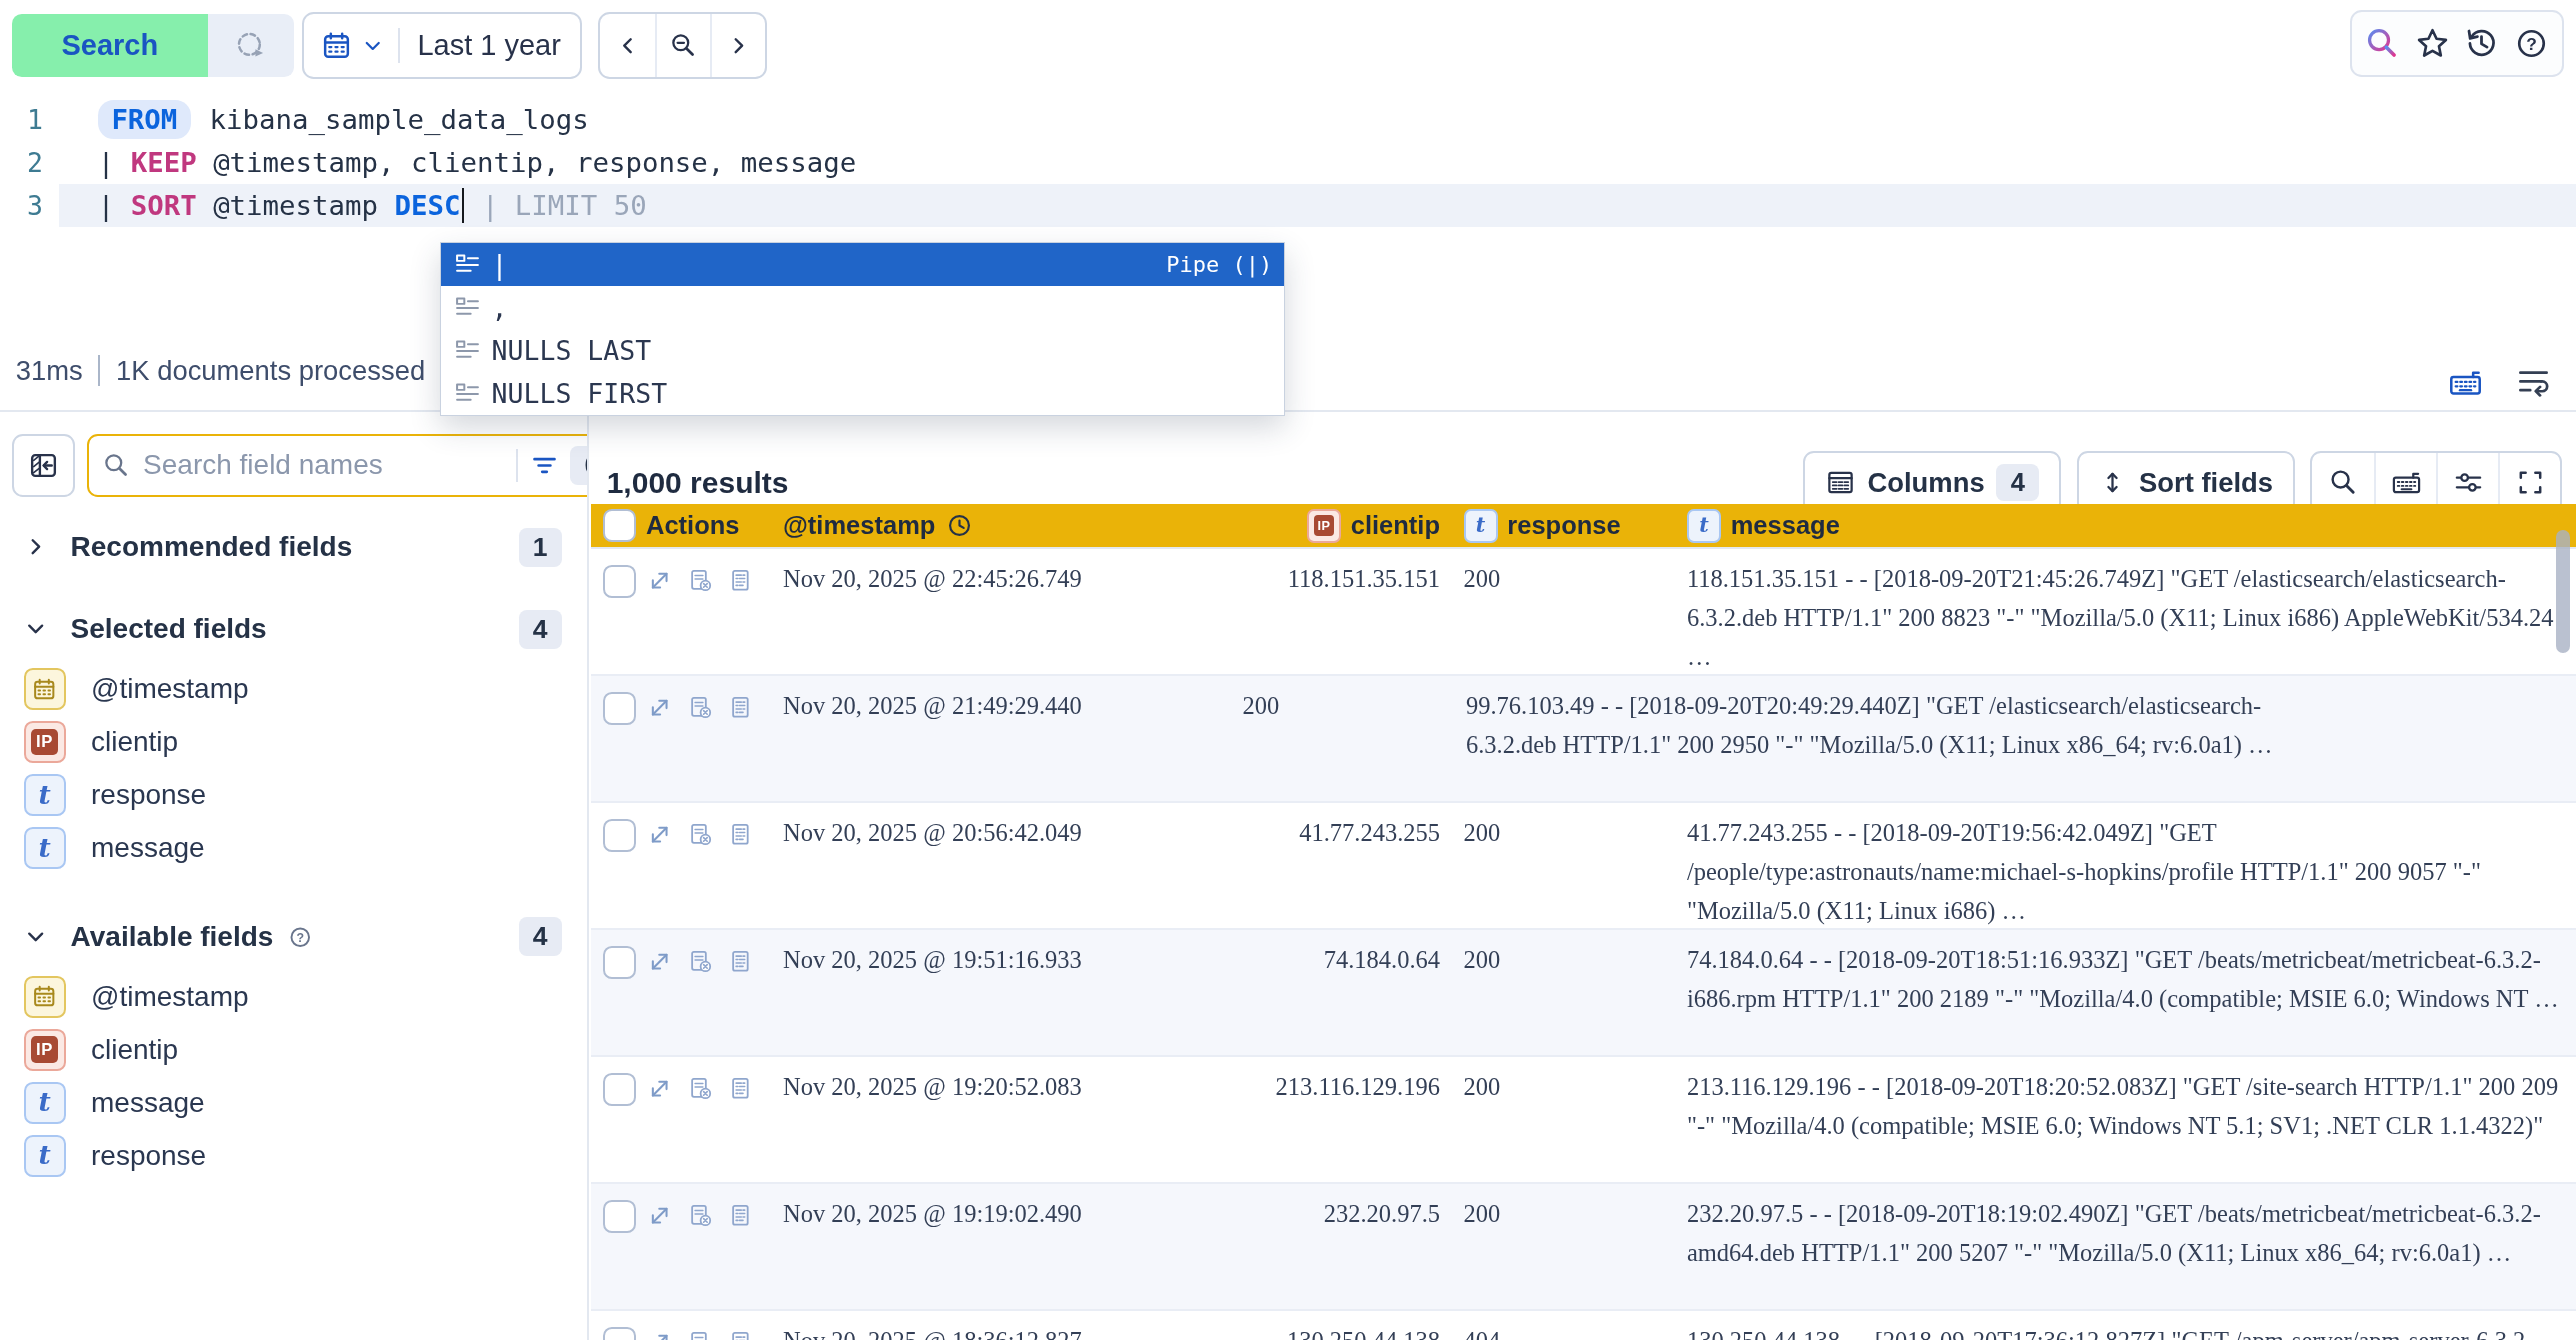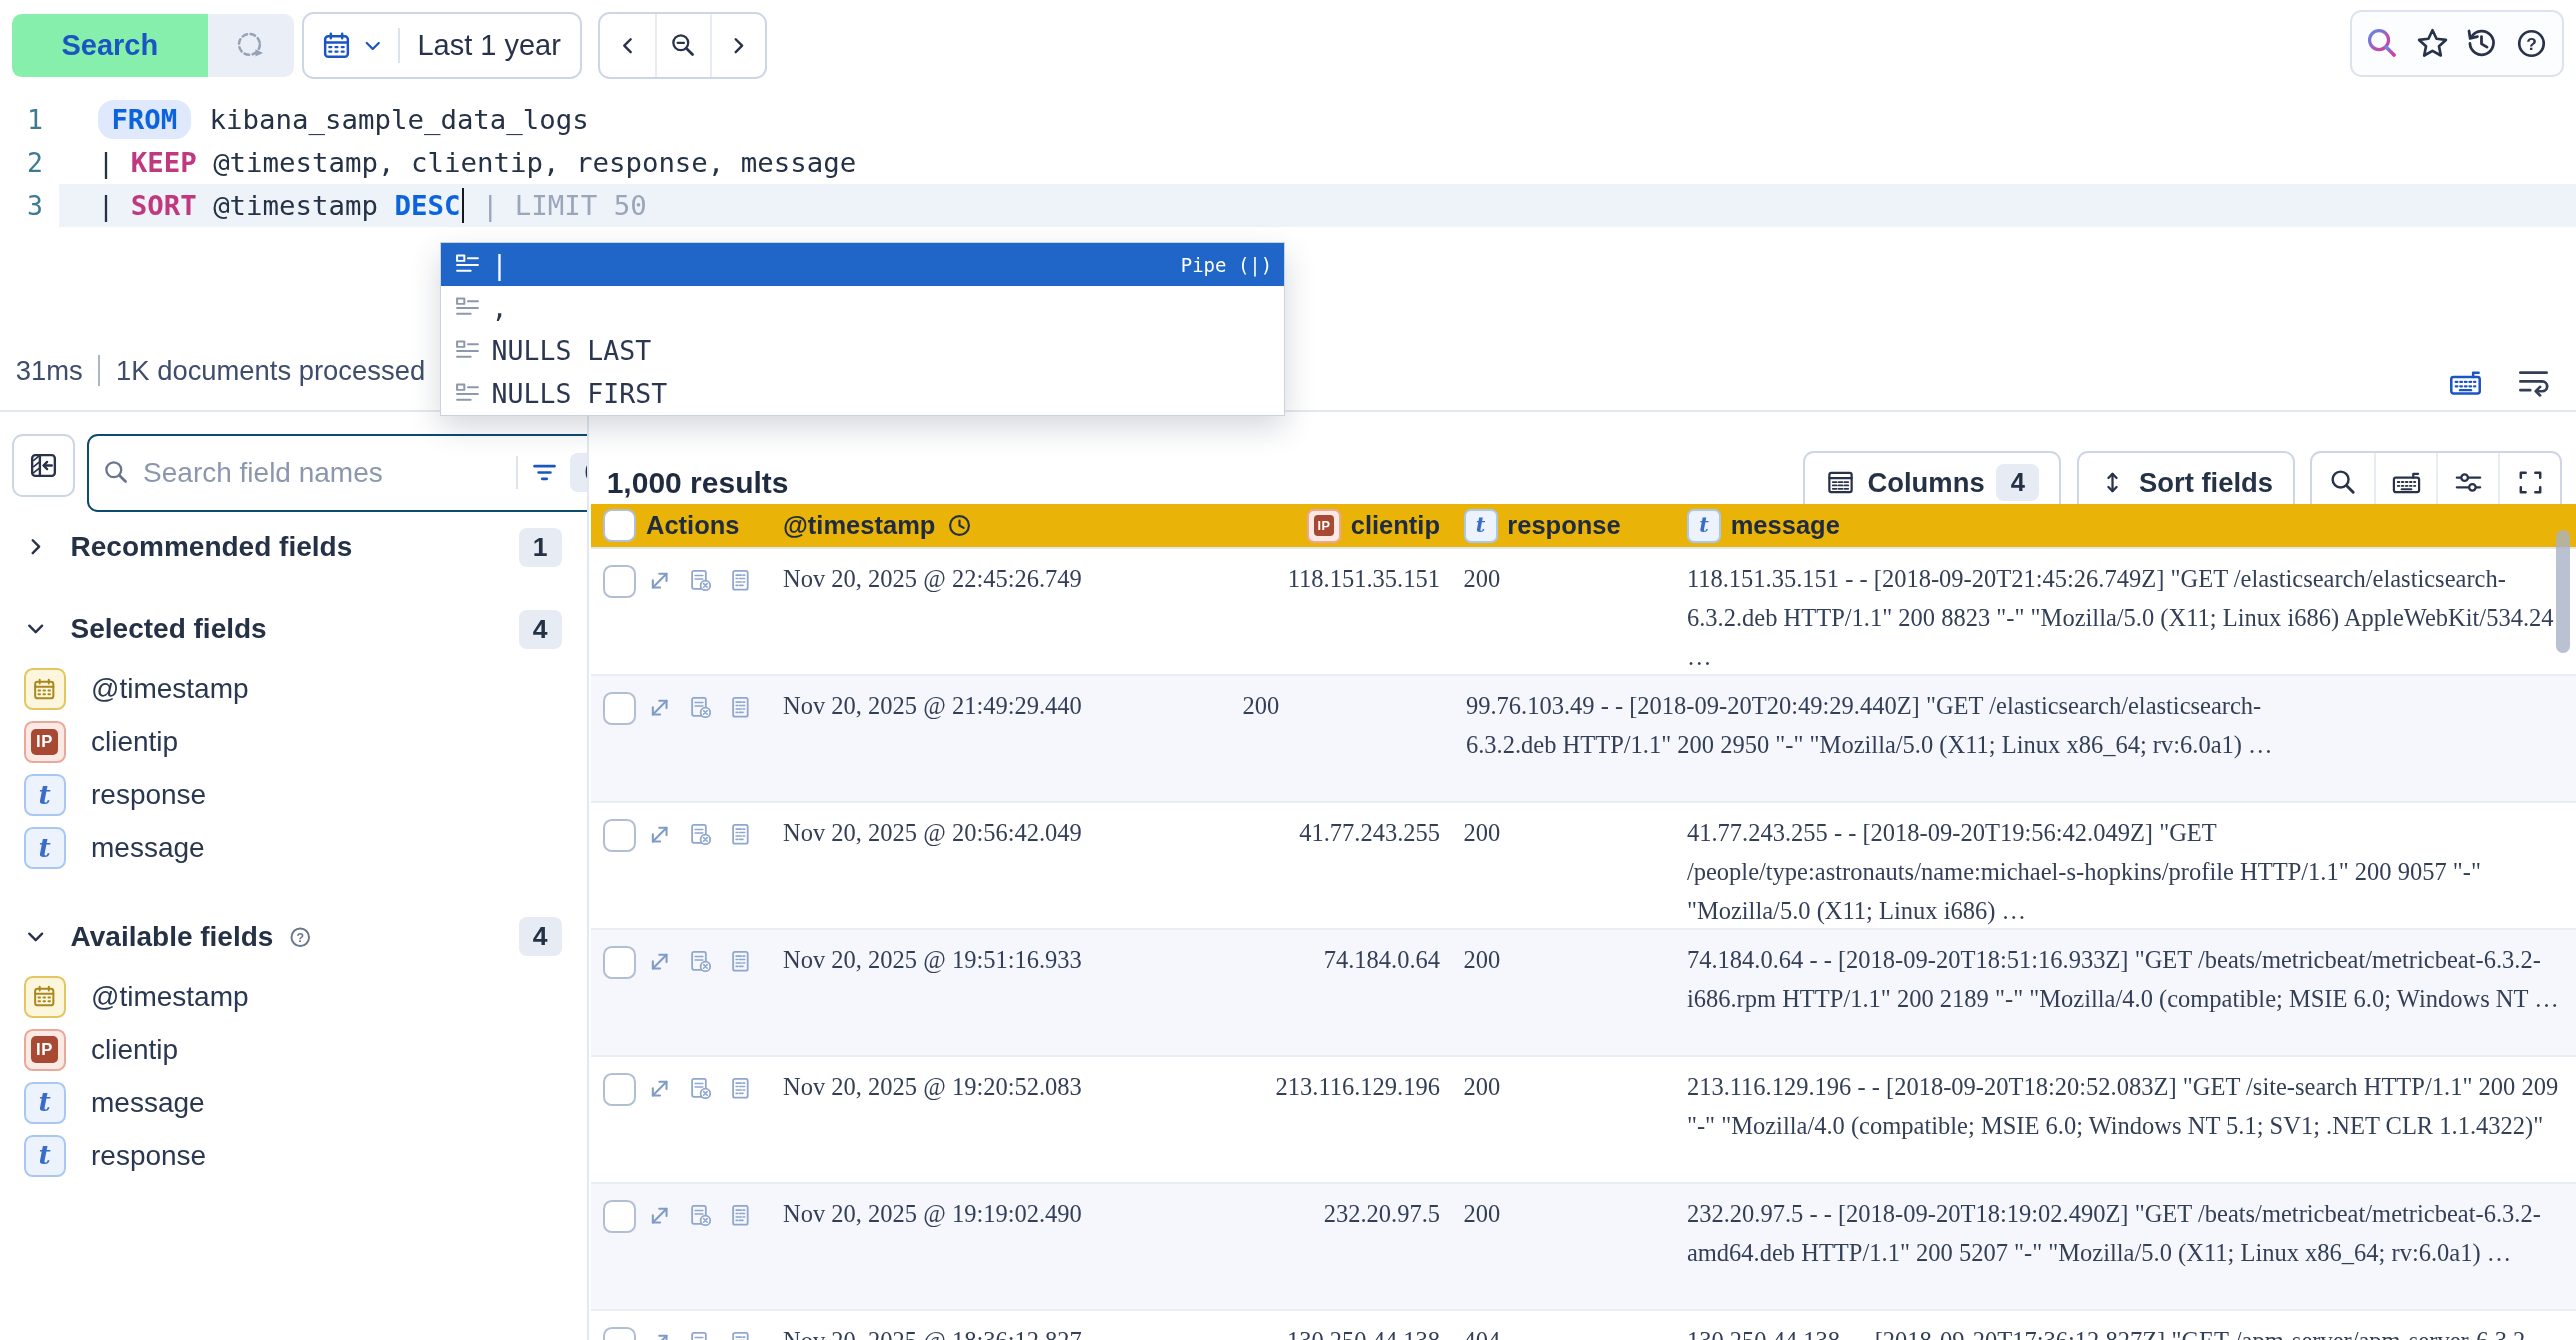--- a/index.html
+++ b/index.html
@@ -46,28 +46,28 @@
   .st-icons{margin-left:auto;display:flex;align-items:center;gap:33px;padding-right:9.8px}
   .st-icons span{cursor:pointer}
 
   
   .suggest{position:absolute;left:440px;top:242px;width:845px;background:#fff;border:1px solid #c9d2e0;
     box-shadow:0 11.8px 29px rgba(40,55,80,.20);z-index:60}
   .sg-item{height:43px;display:flex;align-items:center;padding:0 11.8px;
     font-family:"DejaVu Sans Mono",monospace;font-size:26.5px;color:#2b3750;cursor:pointer}
   .sg-item .sg-ic{margin-right:9.8px;flex:none}
   .sg-item.sel{background:#2065c8;color:#fff}
-  .sg-detail{margin-left:auto;font-size:19px}
+  .sg-detail{margin-left:auto;font-size:22px}
 
   
   .sidebar{position:absolute;left:0;top:414px;bottom:0;width:589px;border-right:2px solid #e3e8f0;background:#fff;overflow:hidden}
   .sb-controls{display:flex;gap:11.8px;margin:19.6px 11.8px 0 11.8px;height:63px}
   .collapse-btn{width:63px;height:63px;border:2px solid #cdd6e4;border-radius:10.8px;background:#fff;
     display:flex;align-items:center;justify-content:center;cursor:pointer;flex:none}
-  .sb-search{flex:1;height:78px;border:2px solid #0c4a6e;border-radius:10.8px;display:flex;align-items:center;padding:0 13.7px;background:#fff}
+  .sb-search{flex:1;height:63px;border:2px solid #eab308;border-radius:10.8px;display:flex;align-items:center;padding:0 13.7px;background:#fff}
   .sb-search input{border:none;outline:none;flex:1;font-size:28px;color:#28324a;margin-left:11.8px;min-width:0;
     font-family:"Liberation Sans",sans-serif}
   .sb-search input::placeholder{color:#8b97ac}
   .sb-search .sdiv{width:2px;height:33px;background:#dde3ee;margin:0 11.8px}
   .badge{min-width:43px;height:39px;padding:0 9.8px;background:#e7ebf4;border-radius:7.8px;font-size:26.5px;font-weight:bold;
     color:#253246;display:flex;align-items:center;justify-content:center}
   .sb-section{display:flex;align-items:center;gap:21.6px;padding:0 25.5px 0 21.6px;height:43px;cursor:pointer}
   .sb-section .lbl{font-size:28px;font-weight:bold;color:#253246}
   .sb-section .badge{margin-left:auto}
   .fieldlist .fitem{display:flex;align-items:center;gap:25.5px;height:53px;padding-left:23.5px;cursor:pointer}

